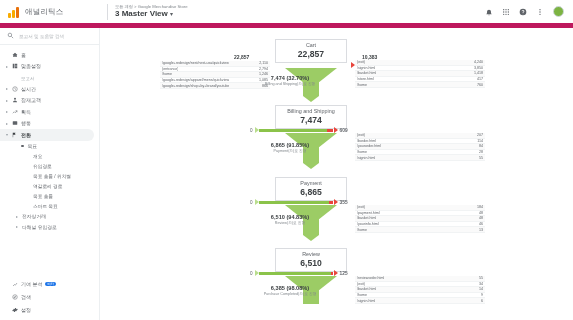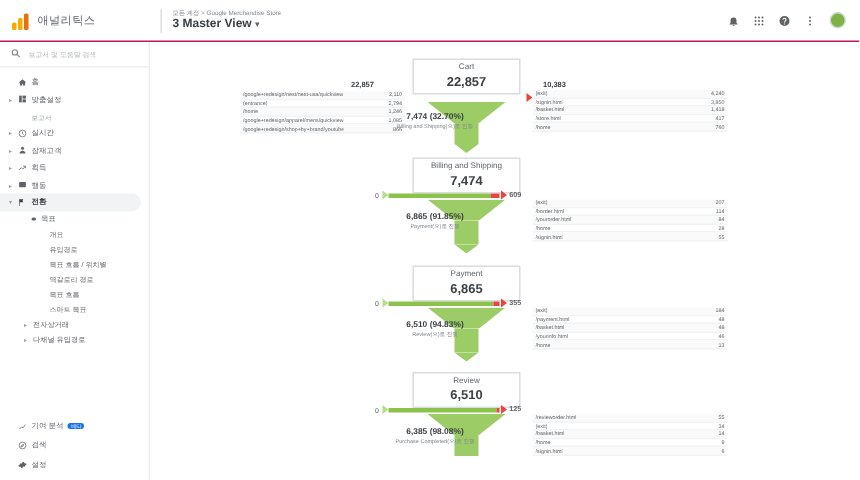--- a/index.html
+++ b/index.html
@@ -7,21 +7,21 @@
     width: 573px; height: 320px;
     background: #fff;
     font-family: "Liberation Sans", sans-serif;
     overflow: hidden;
   }
   .app { position: relative; width: 573px; height: 320px; background:#fff; }
 
   
   .topbar {
     position: absolute; top:0; left:0; width:573px; height:28px;
-    background:#fff; border-bottom:1px solid #be185d;
+    background:#fff; border-bottom:5px solid #be185d;
     display:flex; align-items:center;
   }
   .brand { display:flex; align-items:center; padding-left:8px; width:100px; }
   .logo-icon { width:12px; height:12px; position:relative; margin-right:5px; }
   .logo-icon i {
     position:absolute; bottom:0; width:2.5px; background:#f9ab00; border-radius:1px;
   }
   .logo-icon i:nth-child(1){ left:0; height:5px; }
   .logo-icon i:nth-child(2){ left:4px; height:8px; }
   .logo-icon i:nth-child(3){ left:8px; height:11px; background:#e8710a; }

